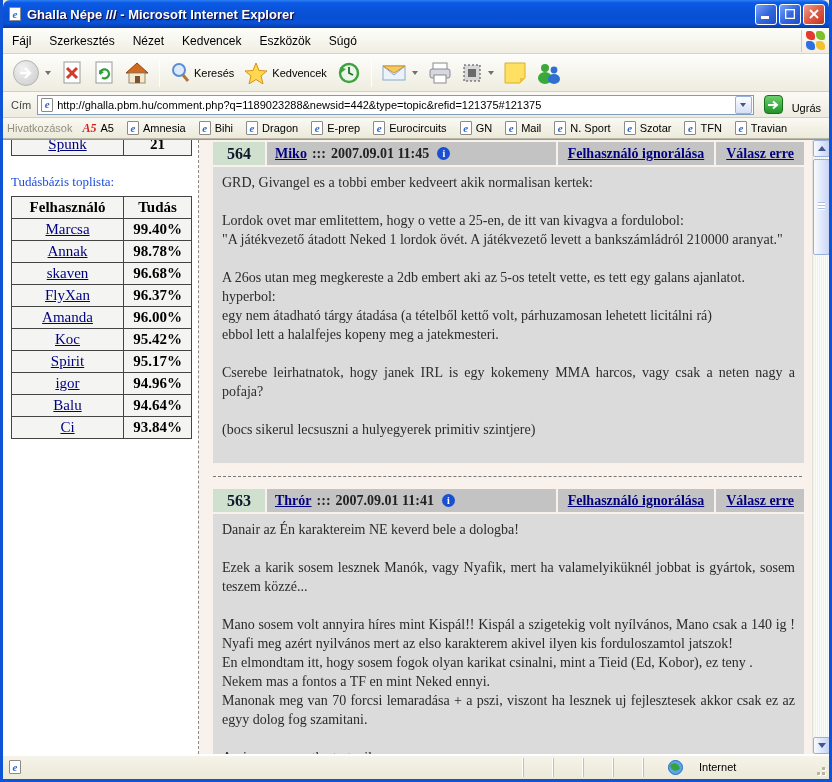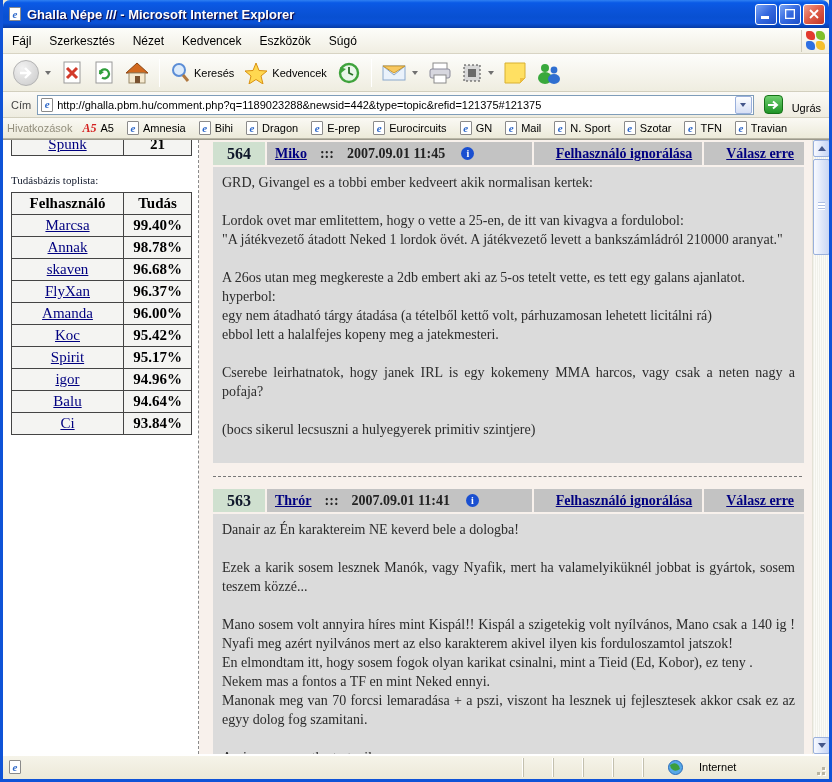--- a/index.html
+++ b/index.html
@@ -69,33 +69,33 @@
   
   .content { flex:1 1 auto; display:flex; background:#f8f1ec; border-top:1px solid #9c9a8c; overflow:hidden; position:relative; }
   .sidebar { width:196px; flex:0 0 196px; background:#fff; overflow:hidden; padding:0 0 0 8px;
     border-right:1px dashed #8a8a8a; font-family:"Liberation Serif",serif; }
   .sb-table { border-collapse:collapse; margin-top:-7px; }
   .sb-table td, .sb-table th { border:1px solid #444; background:#f4f4f2; height:22px; font-size:15px; padding:0 4px; text-align:center; }
   .sb-table th { font-weight:bold; color:#000; }
   .sb-col-user { width:112px; } .sb-col-val { width:68px; }
   .sb-link { color:#000080; text-decoration:underline; font-size:15px; }
   .sb-val { font-weight:bold; color:#000; }
-  .sb-heading { font-size:11px; color:#0f172a; margin:18px 0 6px 0;font-family:Liberation Serif, serif; }
+  .sb-heading { font-size:13px; color:#1d4ed8; margin:18px 0 6px 0;font-family:Liberation Serif, serif; }
 
   .main { flex:1 1 auto; padding:2px 8px 0 14px; overflow:hidden; font-family:"Liberation Serif",serif; }
   .post-header { display:flex; gap:2px; height:23px; margin-bottom:2px; }
   .ph-cell { background:#c3c3c3; display:flex; align-items:center; }
   .ph-num { width:52px; background:#cfe0cf; justify-content:center; font-weight:bold; font-size:16px; color:#0f172a; }
-  .ph-author { flex:1; padding:0 8px; font-size:14px; gap:13px; }
+  .ph-author { flex:1; padding:0 8px; font-size:14px; gap:5px; }
   .ph-author .author-link { color:#000080; font-weight:bold; text-decoration:underline; }
   .ph-author .meta { color:#222; font-weight:bold; }
   .info-icon { width:13px; height:13px; border-radius:50%; background:#1a4fd0; color:#fff; font-size:10px; font-weight:bold;
     font-family:"Liberation Serif",serif; display:inline-flex; align-items:center; justify-content:center; margin-left:3px; }
   .ph-action { padding:0 10px; font-size:14px; }
-  .ph-action a, .ph-action span { color:#000080; font-weight:bold; text-decoration:underline;margin-left:12px; }
+  .ph-action a, .ph-action span { color:#000080; font-weight:bold; text-decoration:underline; }
   .post-body { background:#dbdbdb; padding:6px 9px 24px 9px; font-size:14px; line-height:19px; color:#2b2b2b;
     white-space:pre-line; text-align:justify; }
   .post-sep { border-top:1px dashed #777; margin:13px 2px 12px 0; height:0; }
 
   
   .scrollbar { width:17px; flex:0 0 17px; background:repeating-linear-gradient(90deg,#f0f0ea 0 1px,#fbfbf7 1px 2px); position:relative;
     border-left:1px solid #e4e2d6; }
   .sb-btn { position:absolute; left:0; width:17px; height:17px; background:linear-gradient(90deg,#f8faff,#c4d3f5);
     border:1px solid #9ab0dc; border-radius:2px; display:flex; align-items:center; justify-content:center; }
   .sb-up { top:0; } .sb-down { bottom:0; }

